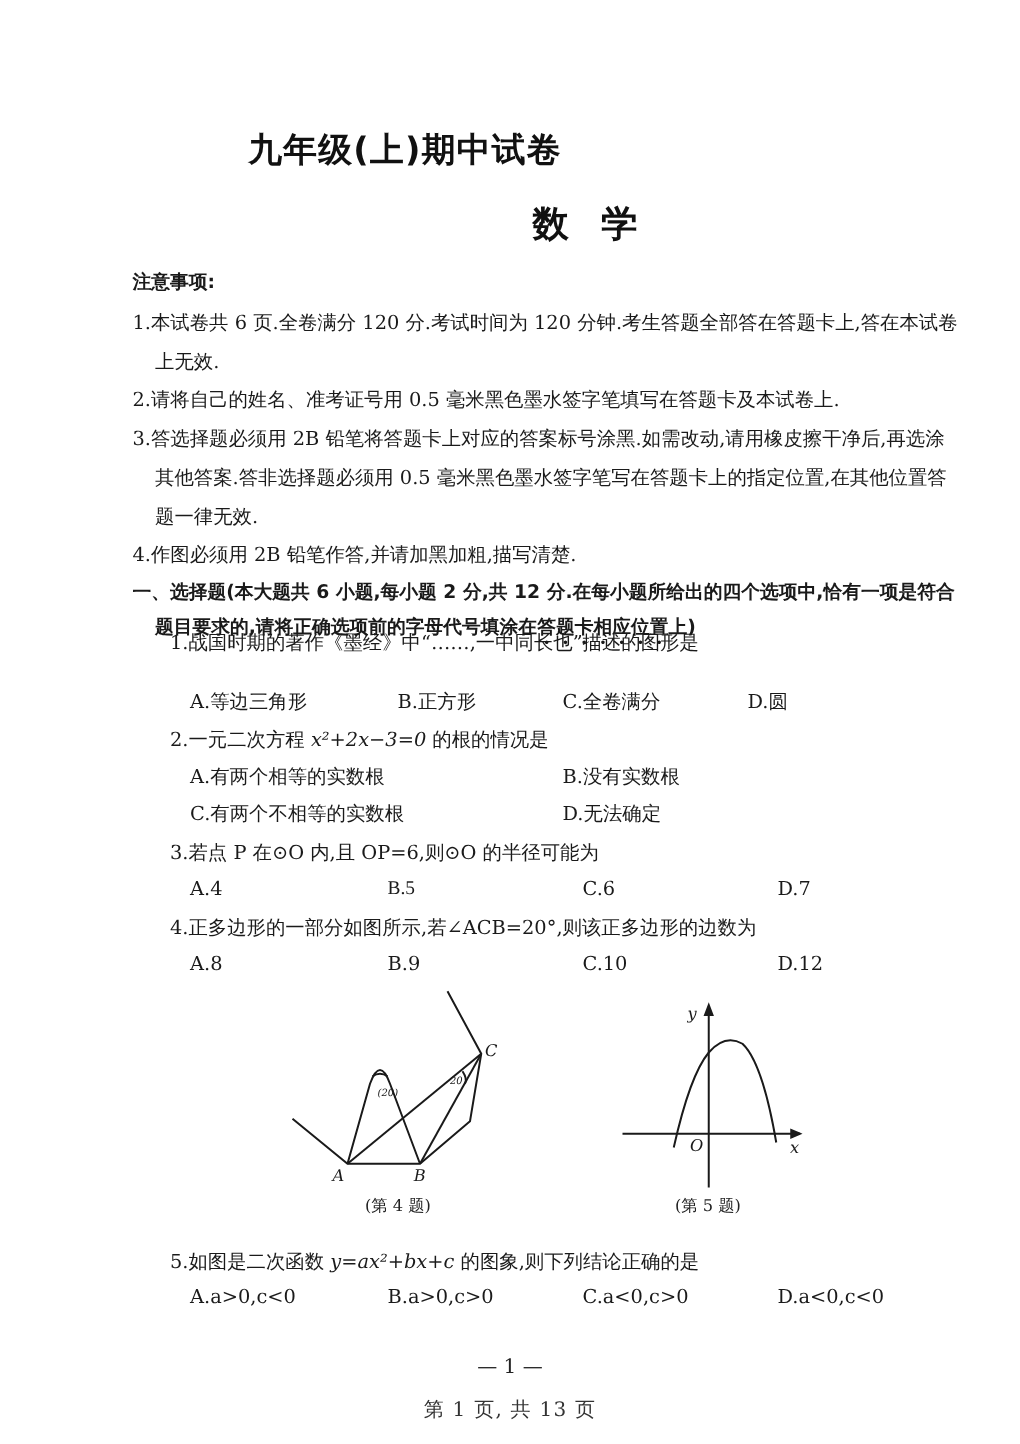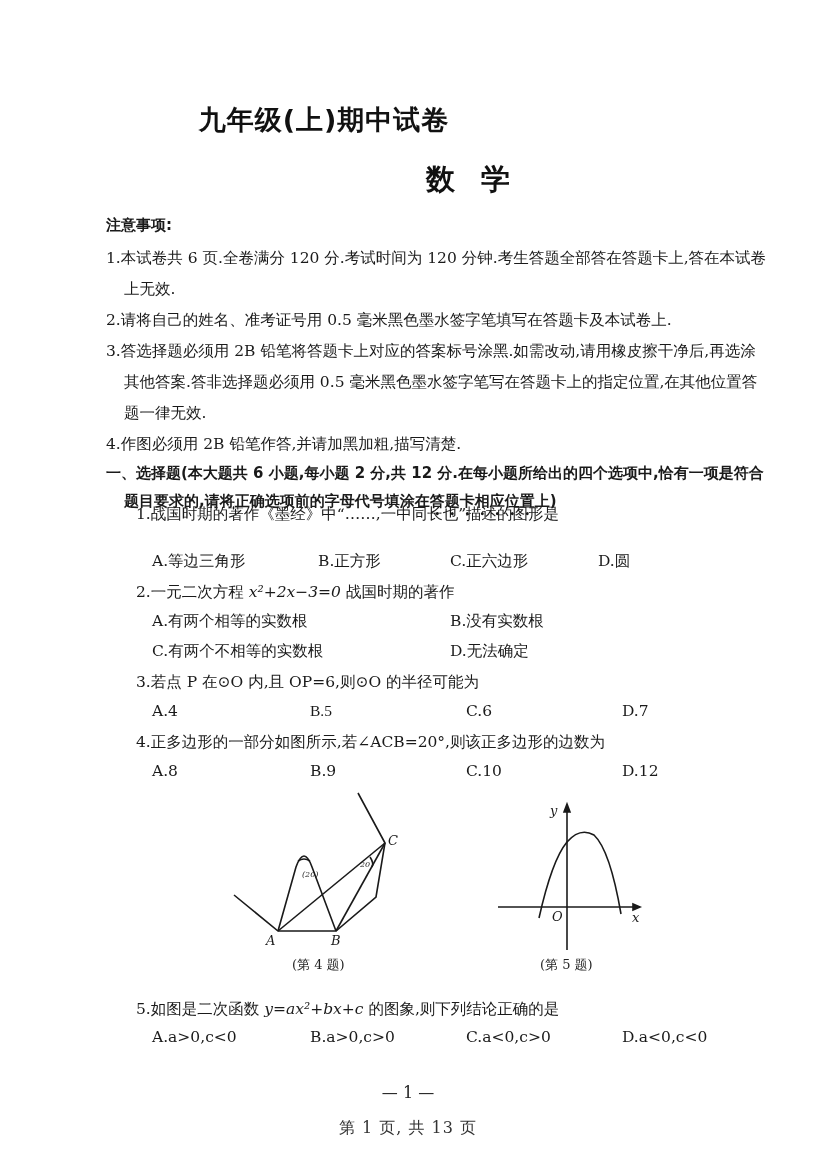--- a/index.html
+++ b/index.html
@@ -39,25 +39,25 @@
 <div class="abs line" style="left:106px; top:434px;">4.作图必须用 2B 铅笔作答,并请加黑加粗,描写清楚.</div>
 
 <div class="abs bold clip" style="left:106px; top:464px; width:692px; font-size:15px;">一、选择题(本大题共 6 小题,每小题 2 分,共 12 分.在每小题所给出的四个选项中,恰有一项是符合</div>
 <div class="abs bold" style="left:124px; top:492px; font-size:15px;">
   <span>题目要求的,请将正确选项前的字母代号填涂在</span><span class="dot">答题卡相应位置</span><span>上)</span>
 </div>
 
 <div class="abs line" style="left:136px; top:504px;">1.战国时期的著作《墨经》中“……,一中同长也”描述的图形是</div>
 <div class="abs opt" style="left:152px; top:551px;">A.等边三角形</div>
 <div class="abs opt" style="left:318px; top:551px;">B.正方形</div>
-<div class="abs opt" style="left:450px; top:551px;">C.正六边形</div>
+<div class="abs opt" style="left:450px; top:551px;">C.全卷满分</div>
 <div class="abs opt" style="left:598px; top:551px;">D.圆</div>
 
 <div class="abs line" style="left:136px; top:582px;">
-  <span>2.一元二次方程 </span><i class="m">x²+2x−3=0</i><span> 战国时期的著作</span>
+  <span>2.一元二次方程 </span><i class="m">x²+2x−3=0</i><span> 的根的情况是</span>
 </div>
 <div class="abs opt" style="left:152px; top:611px;">A.有两个相等的实数根</div>
 <div class="abs opt" style="left:450px; top:611px;">B.没有实数根</div>
 <div class="abs opt" style="left:152px; top:641px;">C.有两个不相等的实数根</div>
 <div class="abs opt" style="left:450px; top:641px;">D.无法确定</div>
 
 <div class="abs line" style="left:136px; top:672px;">3.若点 P 在⊙O 内,且 OP=6,则⊙O 的半径可能为</div>
 <div class="abs opt" style="left:152px; top:702px;">A.4</div>
 <div class="abs opt" style="left:310px; top:702px;font-family:Liberation Serif, serif;">B.5</div>
 <div class="abs opt" style="left:466px; top:702px;">C.6</div>

